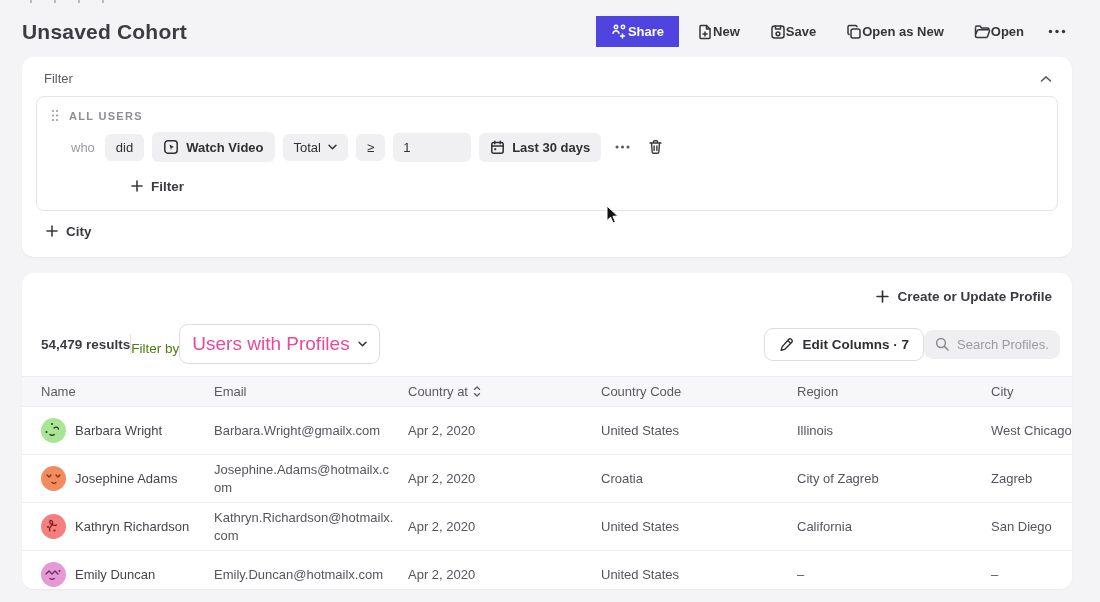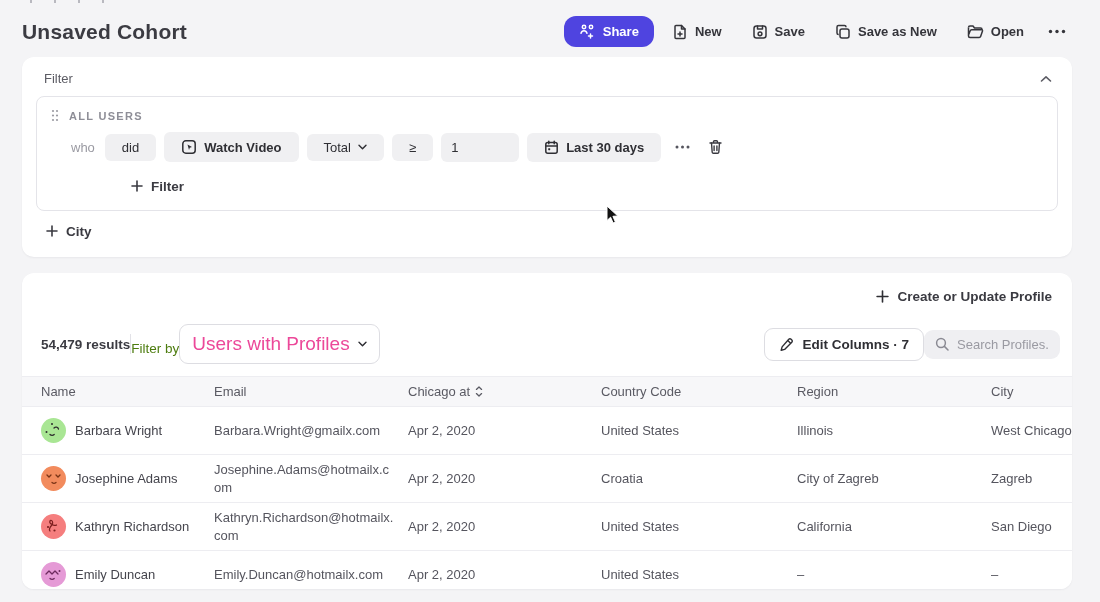--- a/index.html
+++ b/index.html
@@ -17,24 +17,24 @@
   .top-crop i { width:2px; height:3px; background:#b9b9c0; display:block; }
 
   
   .app-header {
     display:flex; align-items:center; justify-content:space-between;
     padding:16px 28px 10px 22px;
   }
   .page-title { font-size:21px; font-weight:700; color:#3b3b42; letter-spacing:.2px; }
   .header-actions { display:flex; align-items:center; gap:6px; }
   .btn {
-    display:inline-flex; align-items:center; gap:7px;
+    display:inline-flex; align-items:center; 
     border:none; background:transparent; cursor:pointer;
     font-family:inherit; font-size:13px; font-weight:700; color:#35353b;
-    padding:7px 12px; border-radius:12px; line-height:1;
+    padding:7px 12px; border-radius:0; line-height:1;
   }
   .btn-share { background:#4f44e0; color:#fff; padding:8px 15px; }
   .btn-more-top { padding:7px 6px; }
 
   
   .card {
     background:#fff; border-radius:12px;
     box-shadow:0 1px 2px rgba(25,25,35,.05);
     margin:0 28px 0 22px; width:1050px;
   }
@@ -44,21 +44,21 @@
   .icon-btn { background:none; border:none; cursor:pointer; padding:2px; display:inline-flex; }
 
   .group-box { border:1px solid #e4e4e9; border-radius:8px; padding:10px 12px 14px 12px; }
   .group-head { display:flex; align-items:center; gap:10px; padding:2px 0 10px 2px; }
   .group-label { font-size:11px; font-weight:700; letter-spacing:1.3px; color:#8e8e97; }
   .criteria-row { display:flex; align-items:center; gap:8px; padding-left:22px; }
   .who-label { font-size:13px; color:#9a9aa2; margin-right:2px; }
   .pill {
     display:inline-flex; align-items:center; gap:7px;
     background:#f0f0f2; border:none; border-radius:6px;
-    padding:7px 17px; font-family:inherit; font-size:13px; color:#2f2f34; cursor:pointer; line-height:1;
+    padding:7px 11px; font-family:inherit; font-size:13px; color:#2f2f34; cursor:pointer; line-height:1;
   }
   .pill.bold { font-weight:700; }
   .pill-input { width:78px; justify-content:flex-start; background:#f0f0f2; border-radius:6px; padding:7px 10px; font-size:13px; color:#2f2f34; border:none; font-family:inherit; }
   .add-filter-row { padding:16px 0 0 82px; }
   .add-link {
     display:inline-flex; align-items:center; gap:8px;
     background:none; border:none; cursor:pointer;
     font-family:inherit; font-size:13.5px; font-weight:700; color:#3a3a41;
   }
   .group-add-row { padding:12px 0 2px 10px; }
@@ -159,21 +159,21 @@
       <span>Save</span>
     </button>
 
     <button class="btn">
       <span>
         <svg width="16" height="16" viewBox="0 0 16 16" fill="none" stroke="#35353b" stroke-width="1.5" stroke-linejoin="round">
           <rect x="5" y="5" width="9" height="9" rx="2"></rect>
           <path d="M11 3.2V3a1.5 1.5 0 0 0-1.5-1.5h-6A1.5 1.5 0 0 0 2 3v6a1.5 1.5 0 0 0 1.5 1.5h.2"></path>
         </svg>
       </span>
-      <span>Save as New</span>
+      <span>Open as New</span>
     </button>
 
     <button class="btn">
       <span>
         <svg width="17" height="15" viewBox="0 0 17 15" fill="none" stroke="#35353b" stroke-width="1.5" stroke-linejoin="round">
           <path d="M1.5 3.5a1.5 1.5 0 0 1 1.5-1.5h3l1.5 2h6a1.5 1.5 0 0 1 1.5 1.5v.5"></path>
           <path d="M1.5 3.5V12a1.5 1.5 0 0 0 1.5 1.5h9.2a1.5 1.5 0 0 0 1.4-1L15.5 7a1 1 0 0 0-1-1.3H4.6a1.5 1.5 0 0 0-1.4 1L1.5 11"></path>
         </svg>
       </span>
       <span>Open</span>
@@ -356,21 +356,21 @@
 
   <div class="table">
     <div class="trow thead">
       <div class="tcell c-name">
           <span>Name</span>
         </div>
       <div class="tcell c-email">
           <span>Email</span>
         </div>
       <div class="tcell c-upd" style="display:flex;align-items:center;gap:5px;">
-        <span>Chicago at</span>
+        <span>Country at</span>
         <span>
           <svg width="8" height="11" viewBox="0 0 8 11" fill="none" stroke="#5a5a63" stroke-width="1.3" stroke-linecap="round" stroke-linejoin="round">
             <path d="M1.4 3.4 4 1l2.6 2.4M1.4 7.6 4 10l2.6-2.4"></path>
           </svg>
         </span>
       </div>
       <div class="tcell c-country">
           <span>Country Code</span>
         </div>
       <div class="tcell c-region">

